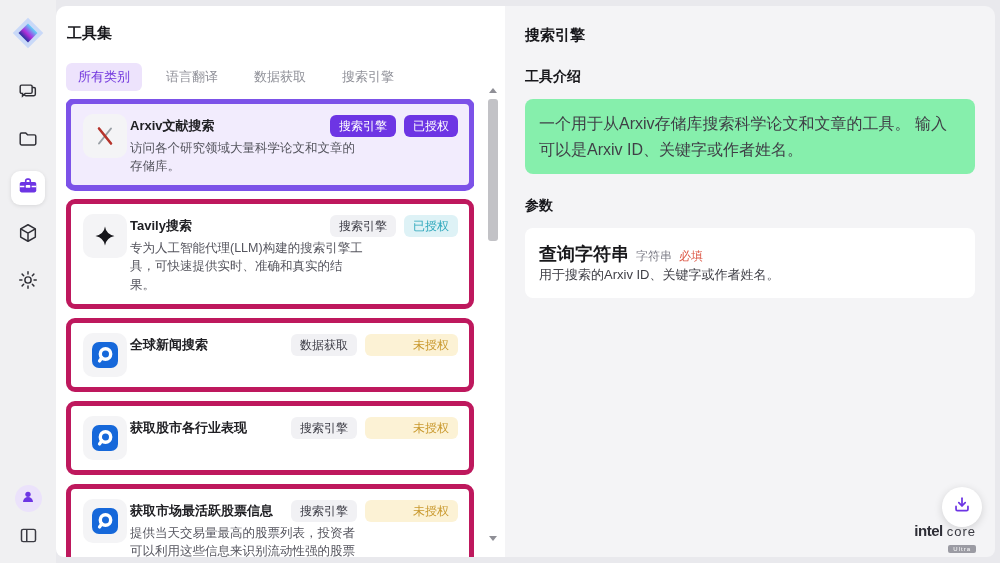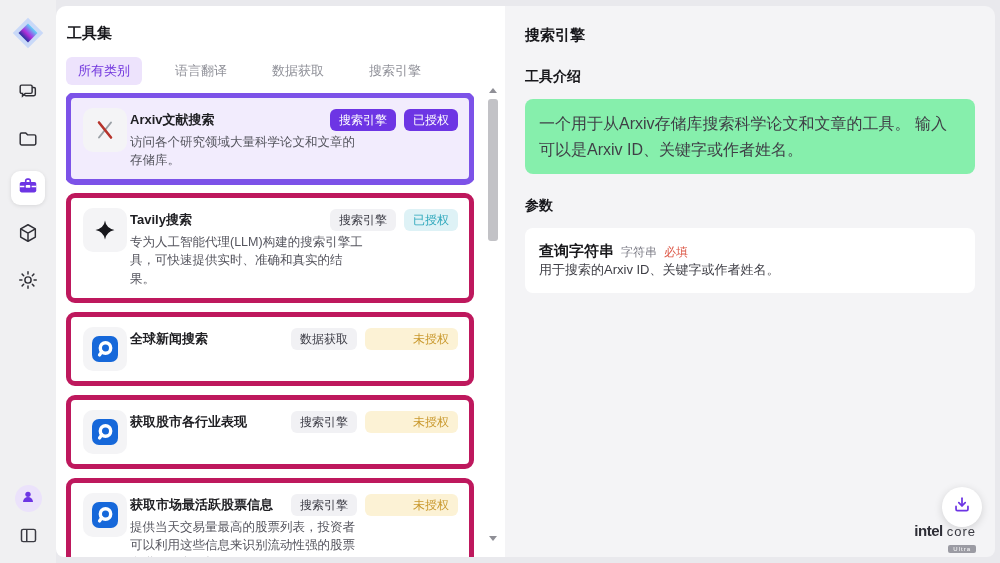--- a/index.html
+++ b/index.html
@@ -28,21 +28,21 @@
   .avatar { width:27px; height:27px; border-radius:50%; background:#ebe2fb; display:flex; align-items:center; justify-content:center; cursor:pointer; }
 
   
   .main {
     position:absolute; left:56px; top:6px; right:5px; bottom:6px;
     border-radius:10px 10px 8px 8px; overflow:hidden; display:flex;
   }
   
   .list-panel { width:449px; flex:none; background:#ffffff; position:relative; padding:10px 0 0 10px; }
   .panel-title { font-size:15px; font-weight:bold; margin:8px 0 0 1px; color:#17171b; }
-  .tabs { display:flex; gap:21px; margin-top:14px; align-items:center; }
+  .tabs { display:flex; gap:12px; margin-top:20px; align-items:center; }
   .tab { font-size:13px; color:#8f9098; padding:5px 12px; border-radius:6px; cursor:pointer; white-space:nowrap; }
   .tab.active { background:#ede3fc; color:#7136dd; }
   .cards { margin-top:8px; width:408px; display:flex; flex-direction:column; gap:9px; height:478px; overflow:hidden; }
   .card {
     position:relative; flex:none; background:#fff;
     border:5px solid #be185d; border-radius:9px;
     padding:10px 12px; display:flex; gap:3px; cursor:pointer;
   }
   .card.selected { background:#f2ecfd; border-color:#7c52e8; box-shadow:0 0 0 1px #7c52e8; }
   .tool-icon {
@@ -68,21 +68,21 @@
   .sb-thumb { position:absolute; top:15px; left:1px; width:10px; height:142px; background:#c2c2c6; border-radius:3px; cursor:grab; }
 
   
   .detail-panel { flex:1; background:#f4f4f6; padding:20px 20px 0 20px; }
   .detail-title { font-size:15px; font-weight:bold; color:#17171b; }
   .section-heading { font-size:14px; font-weight:bold; color:#17171b; margin-top:23px; }
   .intro-card { background:#86efac; border-radius:8px; padding:12px 14px; margin-top:13px;
     font-size:16px; color:#3f3f46; line-height:1.6; }
   .param-card { background:#fff; border-radius:8px; padding:14px; margin-top:13px; }
   .param-head { display:flex; align-items:baseline; }
-  .param-name { font-size:15px; font-weight:bold; color:#18181b;text-align:right; }
+  .param-name { font-size:18px; font-weight:bold; color:#18181b;text-align:right; }
   .param-type { font-size:12px; color:#7a7a84; margin-left:7px; }
   .param-required { font-size:12px; color:#dd5948; margin-left:7px; }
   .param-desc { font-size:13px; color:#3f3f46; }
 
   
   .fab {
     position:absolute; right:18px; top:487px; width:40px; height:40px; z-index:6;
     background:#fff; border-radius:50%; box-shadow:0 2px 8px rgba(0,0,0,.14);
     display:flex; align-items:center; justify-content:center; cursor:pointer;
   }

